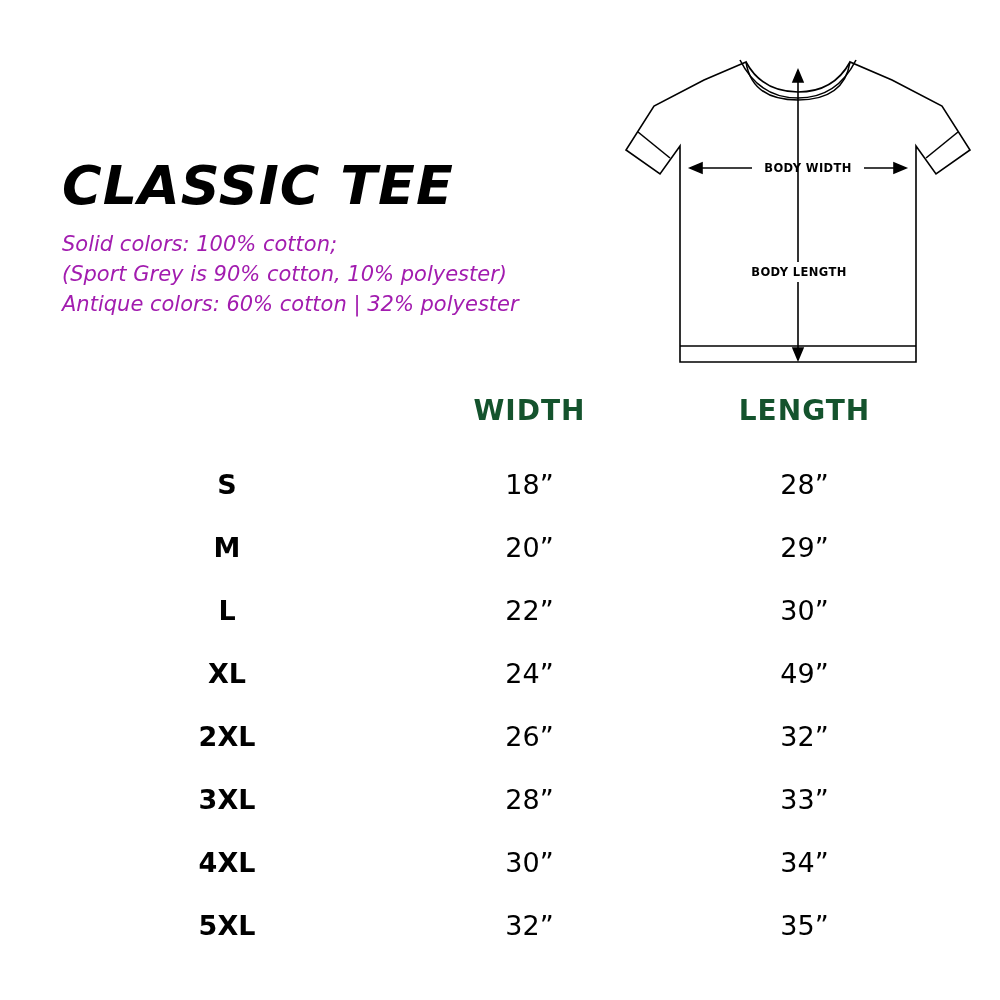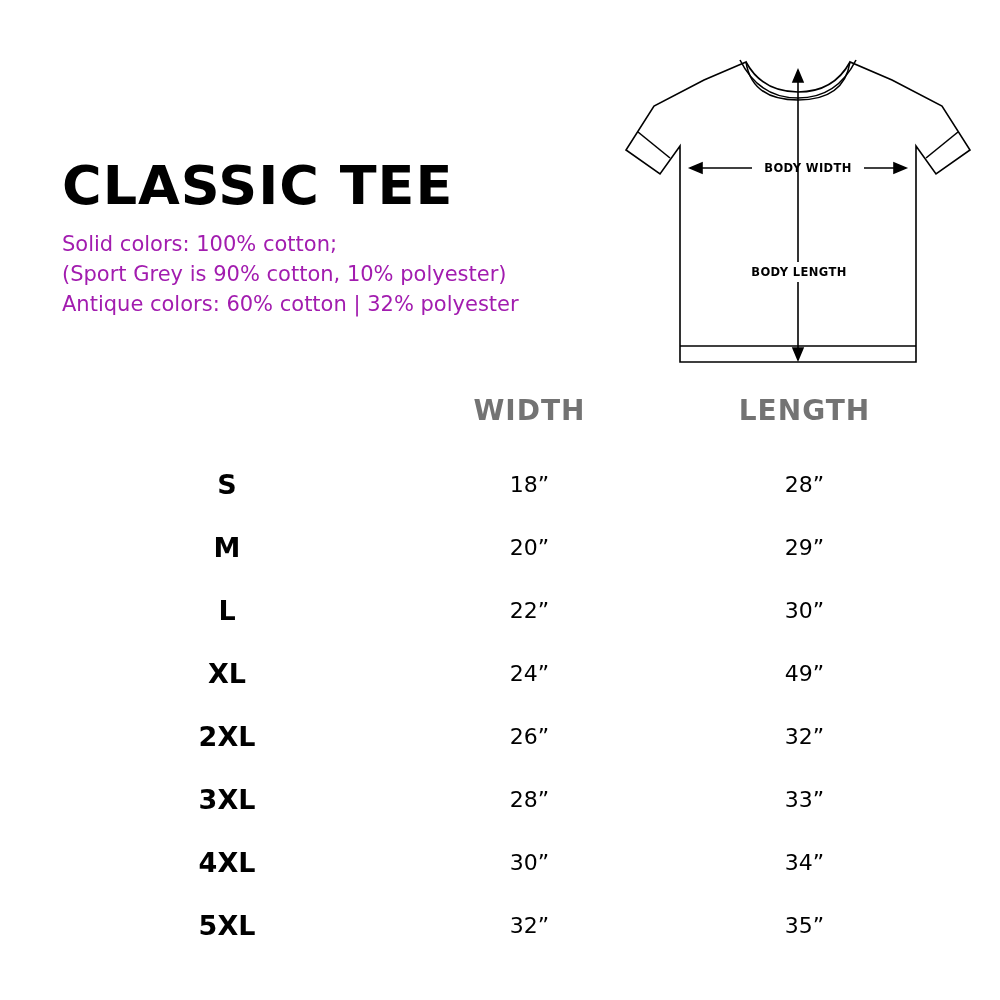--- a/index.html
+++ b/index.html
@@ -15,20 +15,21 @@
     color: #111111;
     overflow: hidden;
   }
 
   
   #title-block {
     position: absolute;
     left: 62px;
     top: 158px;
     width: 560px;
+    font-style: italic;
   }
   #page-title {
     font-family: "DejaVu Sans", "Liberation Sans", sans-serif;
     font-size: 54px;
     font-weight: 700;
     letter-spacing: 1px;
     line-height: 1.05;
     color: #000;
     margin: 0 0 14px 0;
     white-space: nowrap;
@@ -67,28 +68,28 @@
     table-layout: fixed;
   }
   #size-table col.c-size   { width: 330px; }
   #size-table col.c-width  { width: 275px; }
   #size-table col.c-length { width: 275px; }
 
   #size-table th {
     font-size: 28px;
     font-weight: 700;
     letter-spacing: 1px;
-    color: #737373;
+    color: #14532d;
     padding: 4px 0 26px 0;
     text-align: center;
   }
   #size-table th.blank-head { text-align: left; }
 
   #size-table td {
-    font-size: 22px;
+    font-size: 27px;
     text-align: center;
     padding: 16px 0;
     color: #000;
   }
   #size-table td.size-cell {
     font-weight: 700;
     font-size: 27px;
   }
   #size-table td.val-cell {
     font-weight: 400;

